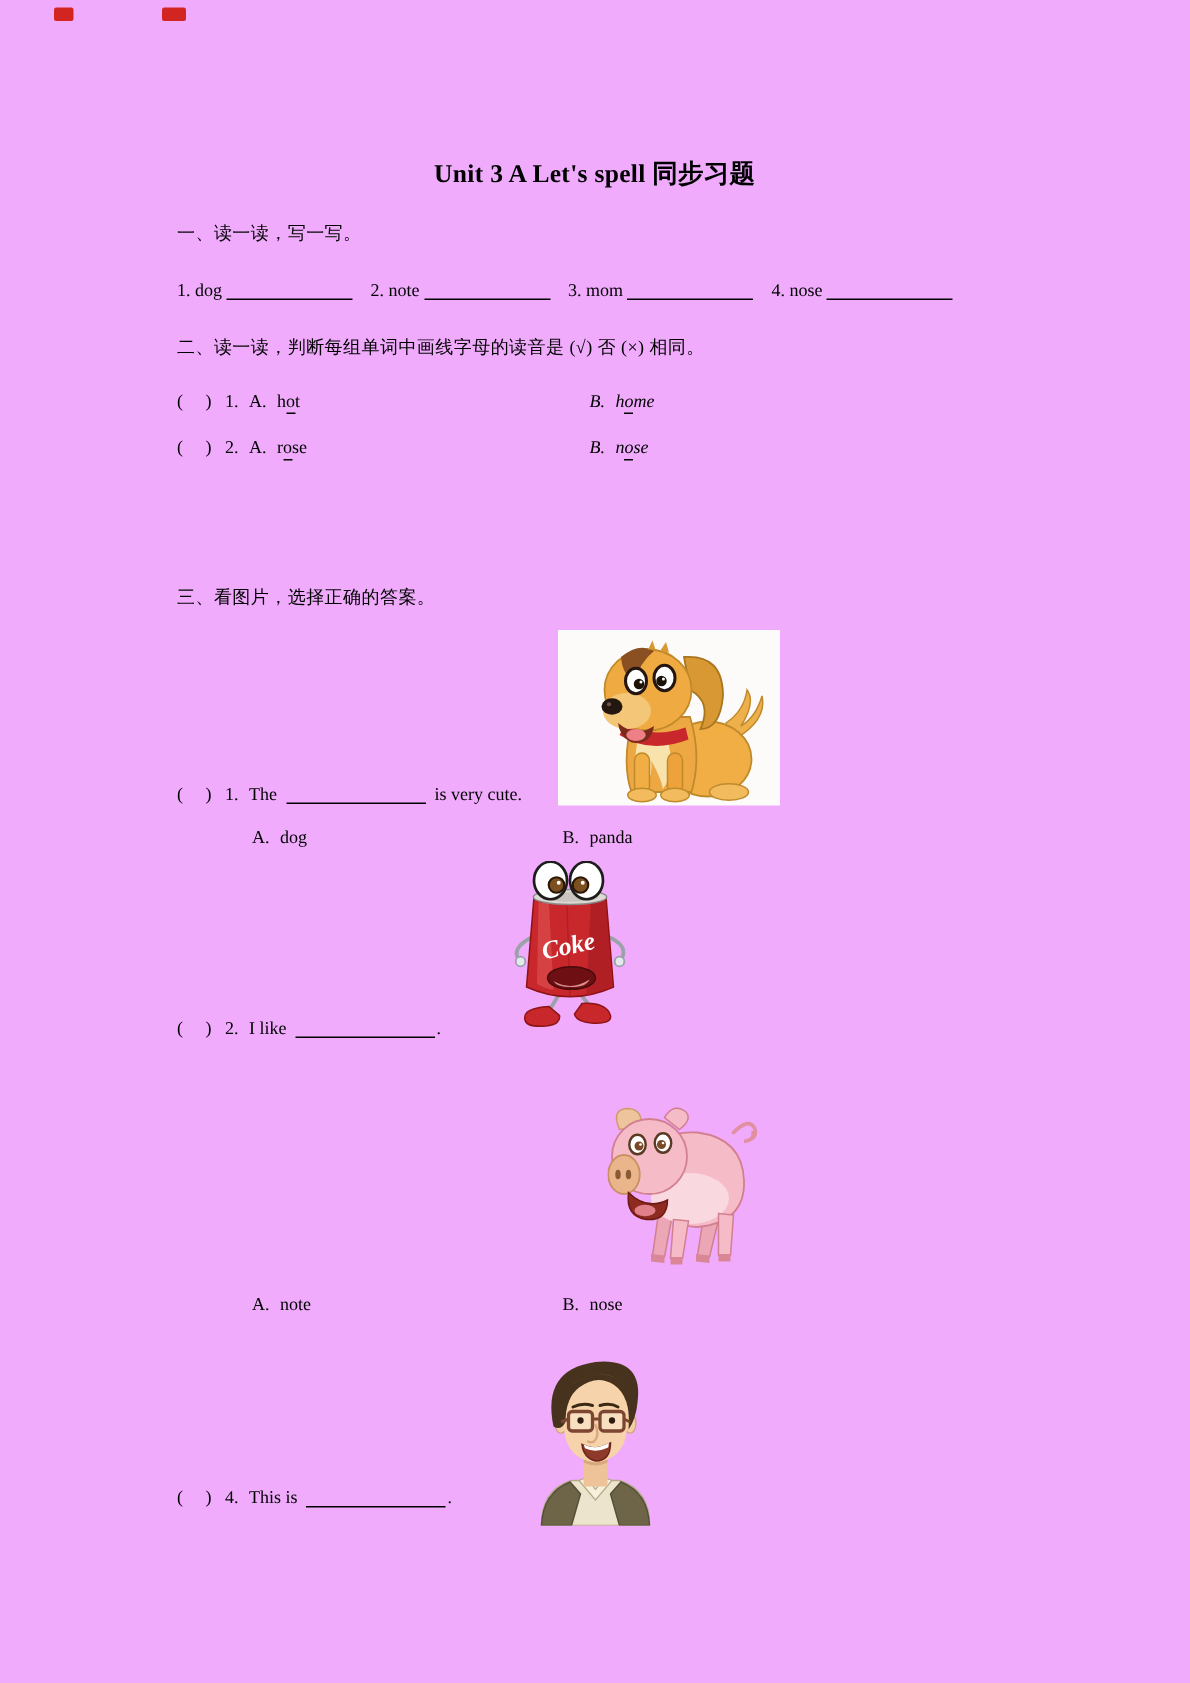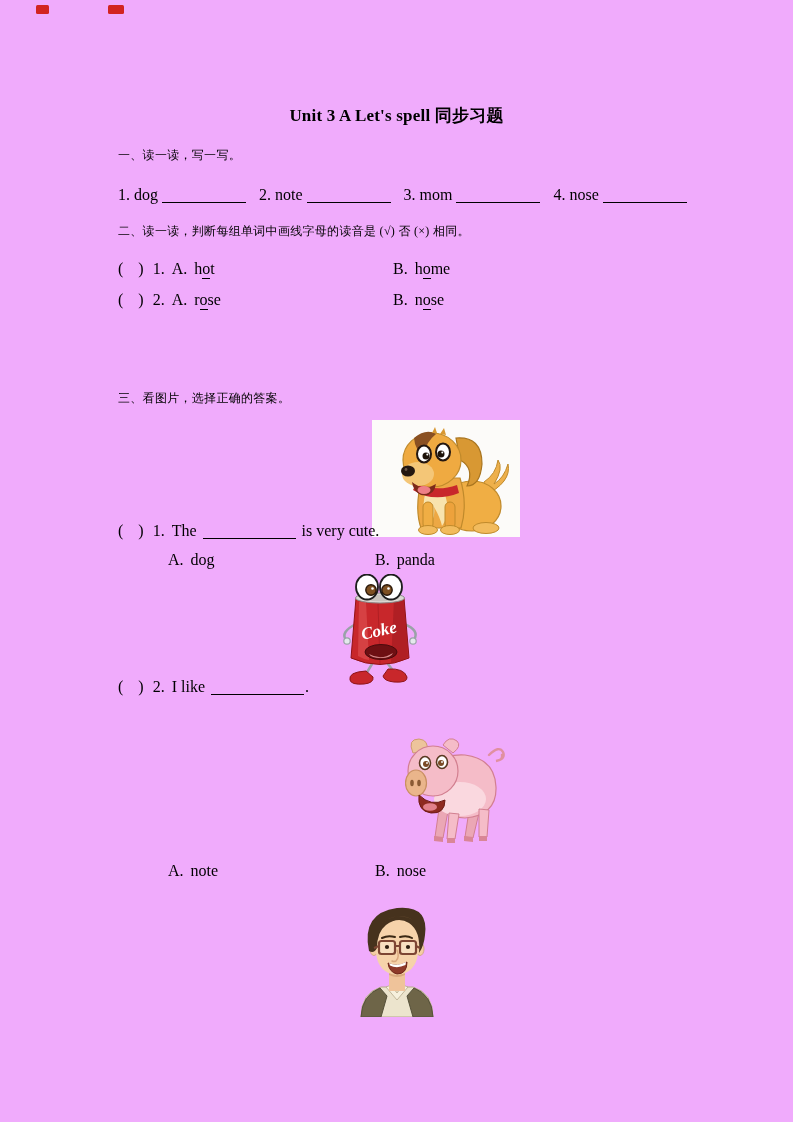--- a/index.html
+++ b/index.html
@@ -5,38 +5,38 @@
   * { margin:0; padding:0; box-sizing:border-box; }
   html,body { background:#ffffff; }
   .page {
     position:relative; width:793px; height:1122px; background:#f0abfc;
     font-family:"Liberation Serif","DejaVu Serif",serif; color:#000; overflow:hidden;
   }
   .abs { position:absolute; white-space:nowrap; }
   .title { left:0; top:104px; width:793px; text-align:center;
            font-size:17px; font-weight:bold; letter-spacing:.2px; }
   .cn-head { font-size:12px; letter-spacing:.3px; }
-  .en { font-size:16px; }
+  .en { font-size:12px; }
   
   .blank { display:inline-block; height:2px; border-bottom:1.4px solid #000;
            transform:translateY(3px); }
   .b84 { width:84px; } .b93 { width:93px; }
   
   .ul { border-bottom:1.5px solid #000; padding-bottom:1px; }
   
   .po { margin-right:15px; }
   .pc { margin-right:9px; }
   .num { margin-right:7px; }
   .lab { margin-right:7px; }
   .pre { margin-right:6px; }
   .post { margin-left:6px; }
   .post.tight { margin-left:1px; }
   .s1-item { margin-right:9px; }
   
-  .bcol { position:absolute; left:275px; top:0; white-space:nowrap; }
+  .bcol { position:absolute; left:275px; top:0; white-space:nowrap;font-style:italic; }
   
   .opt-line { height:20px; width:560px; }
   .optA { position:absolute; left:50px; top:0; white-space:nowrap; }
   .optB { position:absolute; left:257px; top:0; white-space:nowrap; }
   
   .img { position:absolute; }
   .img svg { display:block; width:100%; height:100%; }
   .img-dog  { left:372px; top:420px; width:148px; height:117px; background:#fcfbf9; }
   .img-coke { left:328px; top:574px; width:104px; height:112px; }
   .img-pig  { left:405px; top:735px; width:100px; height:112px; }
@@ -203,14 +203,17 @@
       <rect x="47" y="38" width="16" height="13" rx="2.5" fill="#faf5eb" fill-opacity="0.35" stroke="#7d4633" stroke-width="2.2"></rect>
       <path d="M42 43 L47 43 M26 43 L21 45 M63 43 L67 45" stroke="#7d4633" stroke-width="2"></path>
       <circle cx="34" cy="44" r="2.1" fill="#2c1d10"></circle>
       <circle cx="55" cy="44" r="2.1" fill="#2c1d10"></circle>
       <path d="M44 47 q3 7 -1 11 q-2 1 -4 0" fill="none" stroke="#d9a87e" stroke-width="1.5" stroke-linecap="round"></path>
       <path d="M35 60 Q44 65 54 59 Q54 71 44 71 Q36 69 35 60 Z" fill="#8e3a2a" stroke="#6e2418" stroke-width="1"></path>
       <path d="M36 60 Q44 64 53 59 L52.5 62 Q44 66 37 62.5 Z" fill="#ffffff"></path>
     </svg>
   </div>
 
+  <div class="abs en" style="left:118px;top:991px">
+    <span class="po">(</span><span class="pc">)</span><span class="num">4.</span><span class="pre">This is</span><span class="blank b93"></span><span class="post tight">.</span>
+  </div>
 
 </div>
 
 </body></html>

